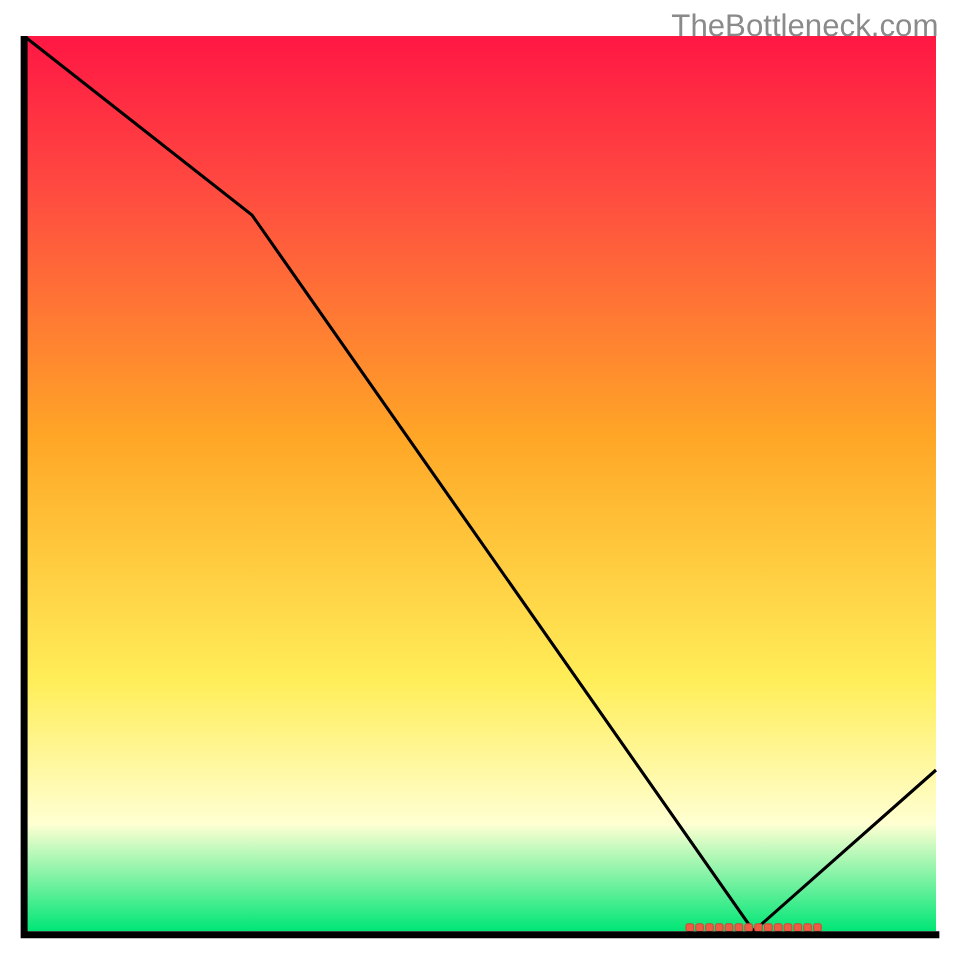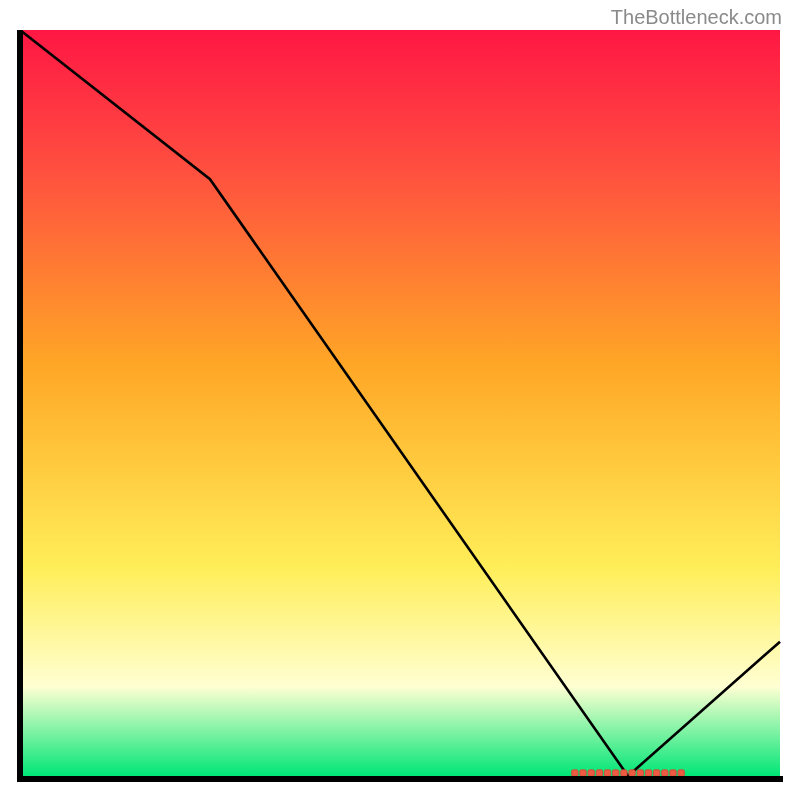--- a/index.html
+++ b/index.html
@@ -8,21 +8,21 @@
     width: 800px;
     height: 800px;
     background: #ffffff;
     font-family: Arial, Helvetica, sans-serif;
     position: relative;
   }
   .watermark {
     position: absolute;
     top: 6px;
     right: 18px;
-    font-size: 20px;
+    font-size: 26px;
     color: #8a8a8a;
     font-weight: 400;
     letter-spacing: 0;
   }
   .plot-wrap {
     position: absolute;
     left: 17px;
     top: 30px;
     width: 766px;
     height: 752px;

